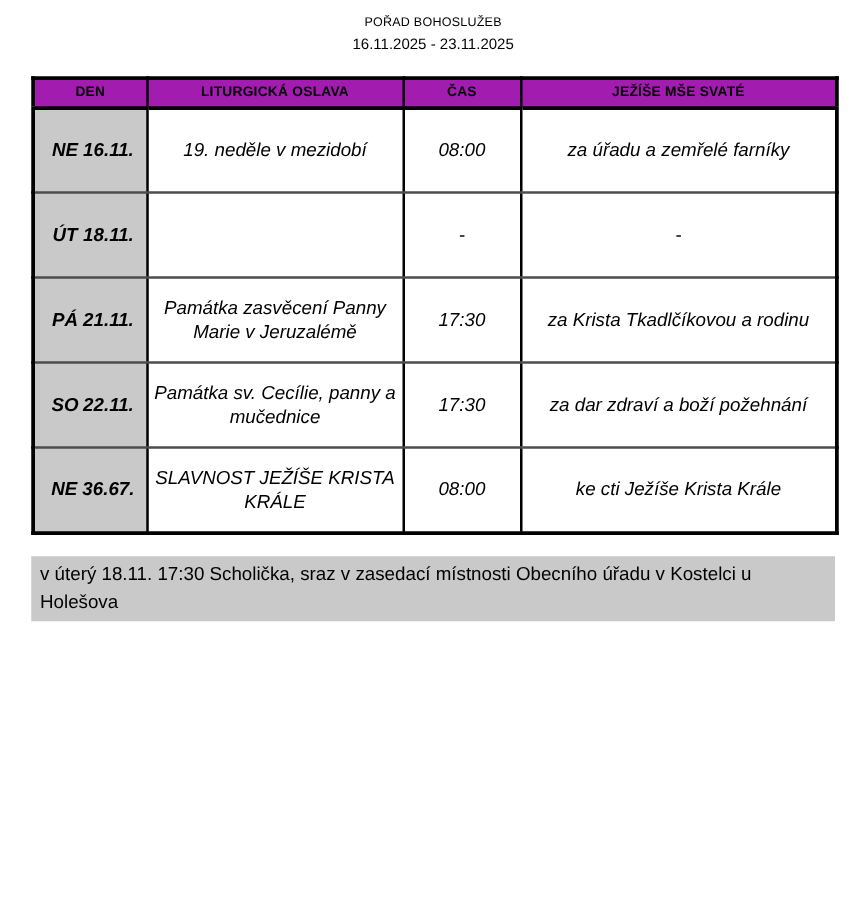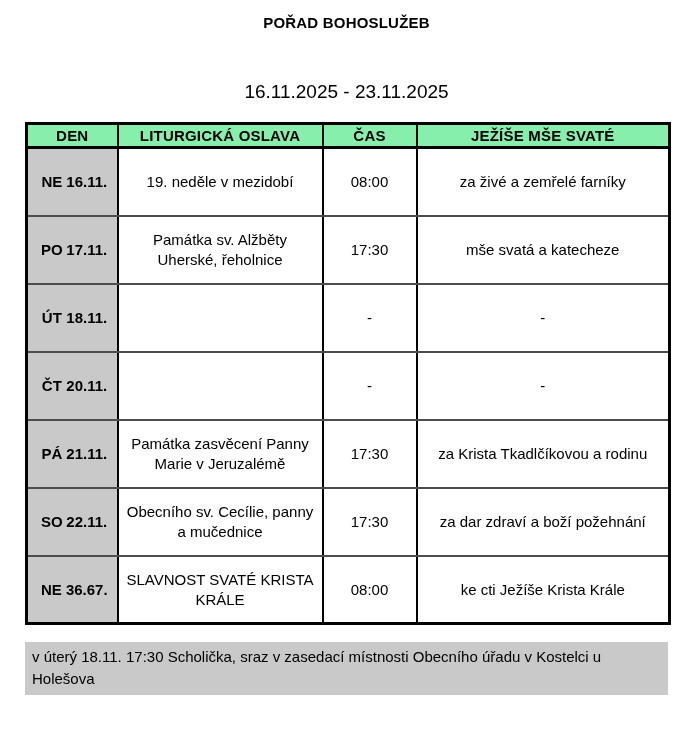--- a/index.html
+++ b/index.html
@@ -14,66 +14,66 @@
     -webkit-font-smoothing: antialiased;
   }
   .page {
     width: 690px;
     height: 733px;
     padding: 12px 22px 0 25px;
     overflow: hidden;
   }
   .titles { text-align: center; }
   .title-main {
-    font-size: 15px;
-    font-weight: bold;
+    font-size: 10px;
+    font-weight: normal;
     line-height: 1.45;
     letter-spacing: 0.2px;
   }
   .title-church {
     font-size: 16px;
     font-weight: bold;
     line-height: 1.35;
     letter-spacing: 0.2px;
   }
   .title-dates {
-    font-size: 19px;
+    font-size: 12px;
     font-weight: normal;
     line-height: 1.45;
-    margin-top: 44px;
   }
   table.schedule {
     border-collapse: collapse;
     table-layout: fixed;
     width: 643px;
     margin-top: 17px;
     border: 3px solid #000000;
   }
   table.schedule th {
-    background: #86efac;
-    font-size: 15px;
+    background: #a21caf;
+    font-size: 11px;
     font-weight: bold;
     height: 24px;
     padding: 1px 2px;
     border: 2px solid #000000;
     border-bottom: 3px solid #000000;
     vertical-align: middle;
     letter-spacing: 0.2px;
   }
   table.schedule td {
     font-size: 15px;
     height: 68px;
     padding: 2px 4px;
     text-align: center;
     vertical-align: middle;
     border-left: 2px solid #000000;
     border-right: 2px solid #000000;
     border-top: 2px solid #4d4d4d;
     border-bottom: 2px solid #4d4d4d;
     line-height: 1.3;
+    font-style: italic;
   }
   td.day-cell {
     background: #c9c9c9;
     font-weight: bold;
     text-align: left;
     padding-left: 5px;
   }
   td.day-cell .day-abbr {
     display: inline-block;
     min-width: 29px;
@@ -110,55 +110,43 @@
         <th>LITURGICKÁ OSLAVA</th>
         <th>ČAS</th>
         <th>JEŽÍŠE MŠE SVATÉ</th>
       </tr>
     </thead>
     <tbody>
       <tr>
         <td class="day-cell"><span class="day-abbr">NE</span><span>16.11.</span></td>
         <td>19. neděle v mezidobí</td>
         <td>08:00</td>
-        <td>za živé a zemřelé farníky</td>
-      </tr>
-      <tr>
-        <td class="day-cell"><span class="day-abbr">PO</span><span>17.11.</span></td>
-        <td>Památka sv. Alžběty Uherské, řeholnice</td>
-        <td>17:30</td>
-        <td>mše svatá a katecheze</td>
+        <td>za úřadu a zemřelé farníky</td>
       </tr>
       <tr>
         <td class="day-cell"><span class="day-abbr">ÚT</span><span>18.11.</span></td>
-        <td></td>
-        <td>-</td>
-        <td>-</td>
-      </tr>
-      <tr>
-        <td class="day-cell"><span class="day-abbr">ČT</span><span>20.11.</span></td>
         <td></td>
         <td>-</td>
         <td>-</td>
       </tr>
       <tr>
         <td class="day-cell"><span class="day-abbr">PÁ</span><span>21.11.</span></td>
         <td>Památka zasvěcení Panny Marie v Jeruzalémě</td>
         <td>17:30</td>
         <td>za Krista Tkadlčíkovou a rodinu</td>
       </tr>
       <tr>
         <td class="day-cell"><span class="day-abbr">SO</span><span>22.11.</span></td>
-        <td>Obecního sv. Cecílie, panny a mučednice</td>
+        <td>Památka sv. Cecílie, panny a mučednice</td>
         <td>17:30</td>
         <td>za dar zdraví a boží požehnání</td>
       </tr>
       <tr>
         <td class="day-cell"><span class="day-abbr">NE</span><span>36.67.</span></td>
-        <td>SLAVNOST SVATÉ KRISTA KRÁLE</td>
+        <td>SLAVNOST JEŽÍŠE KRISTA KRÁLE</td>
         <td>08:00</td>
         <td>ke cti Ježíše Krista Krále</td>
       </tr>
     </tbody>
   </table>
 
   <div class="footer-note">v úterý 18.11. 17:30 Scholička, sraz v zasedací místnosti Obecního úřadu v Kostelci u Holešova</div>
 
 </div>
 

